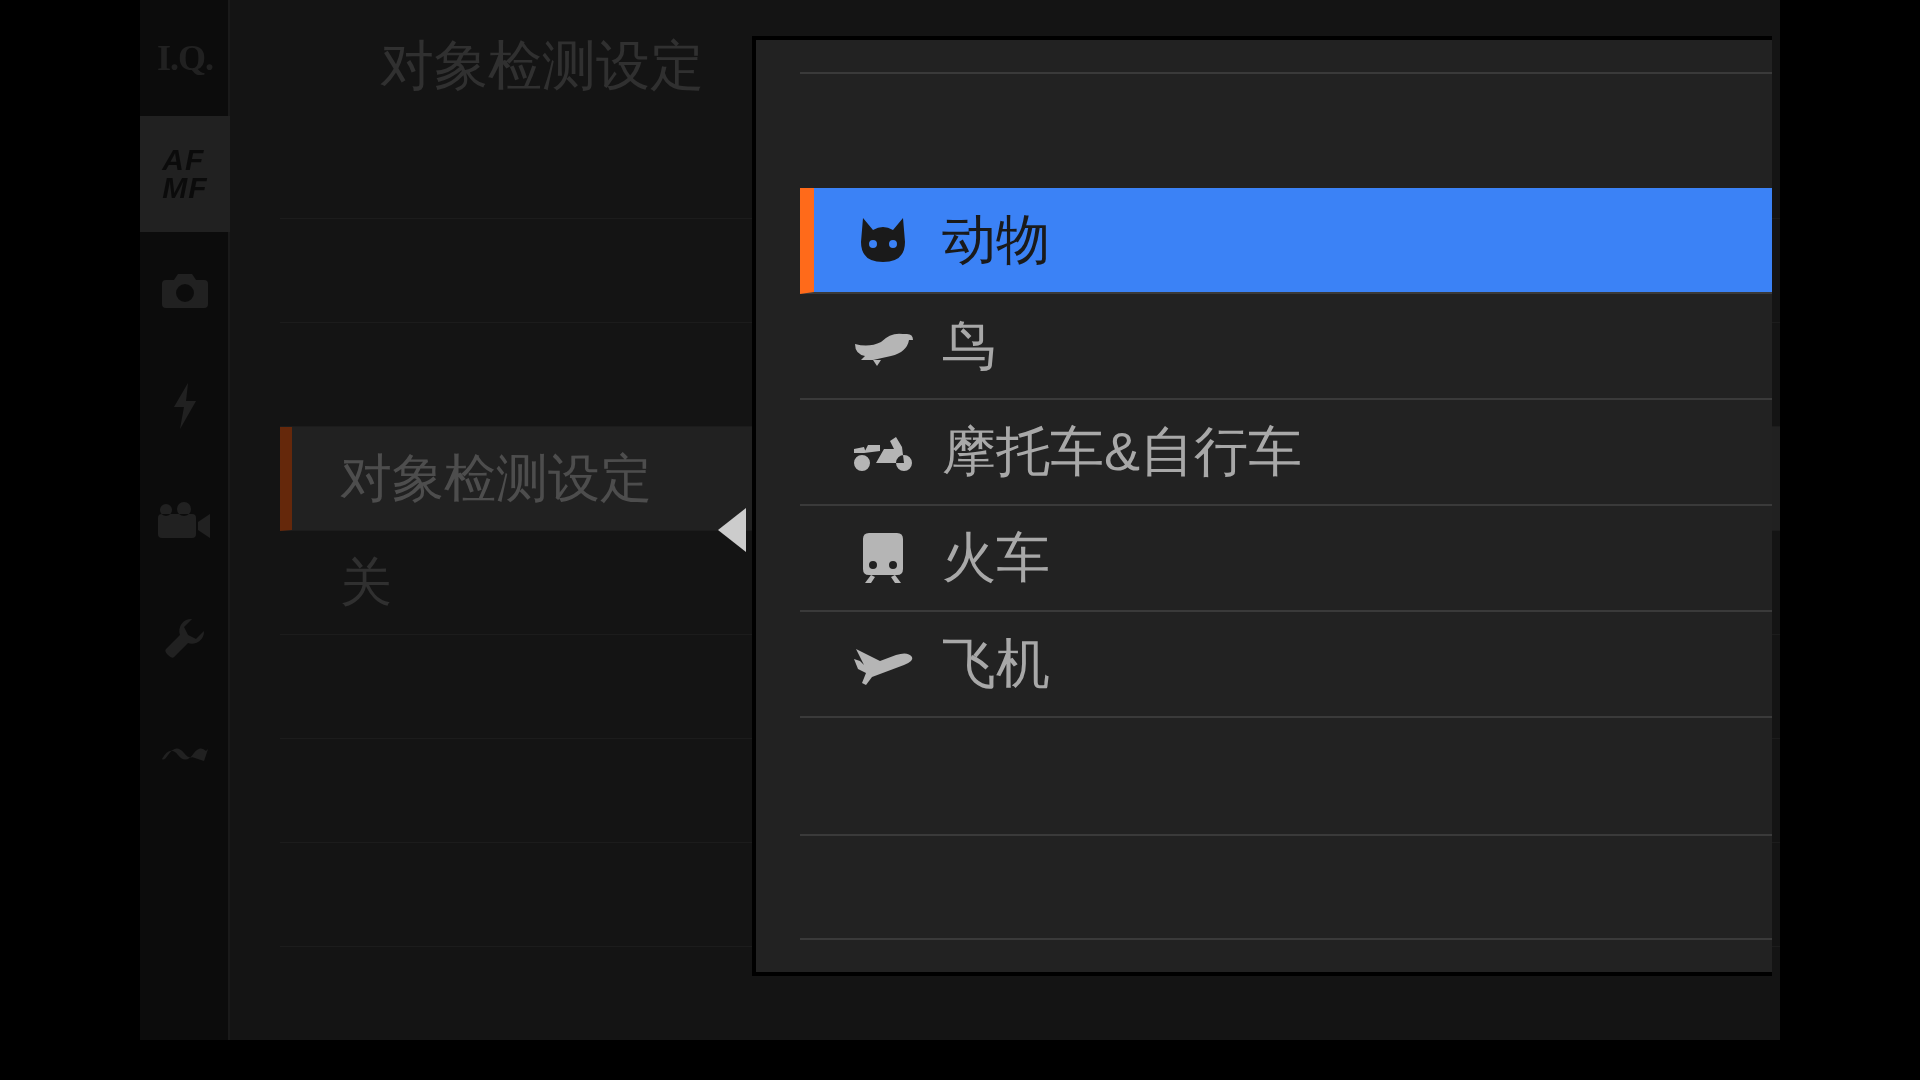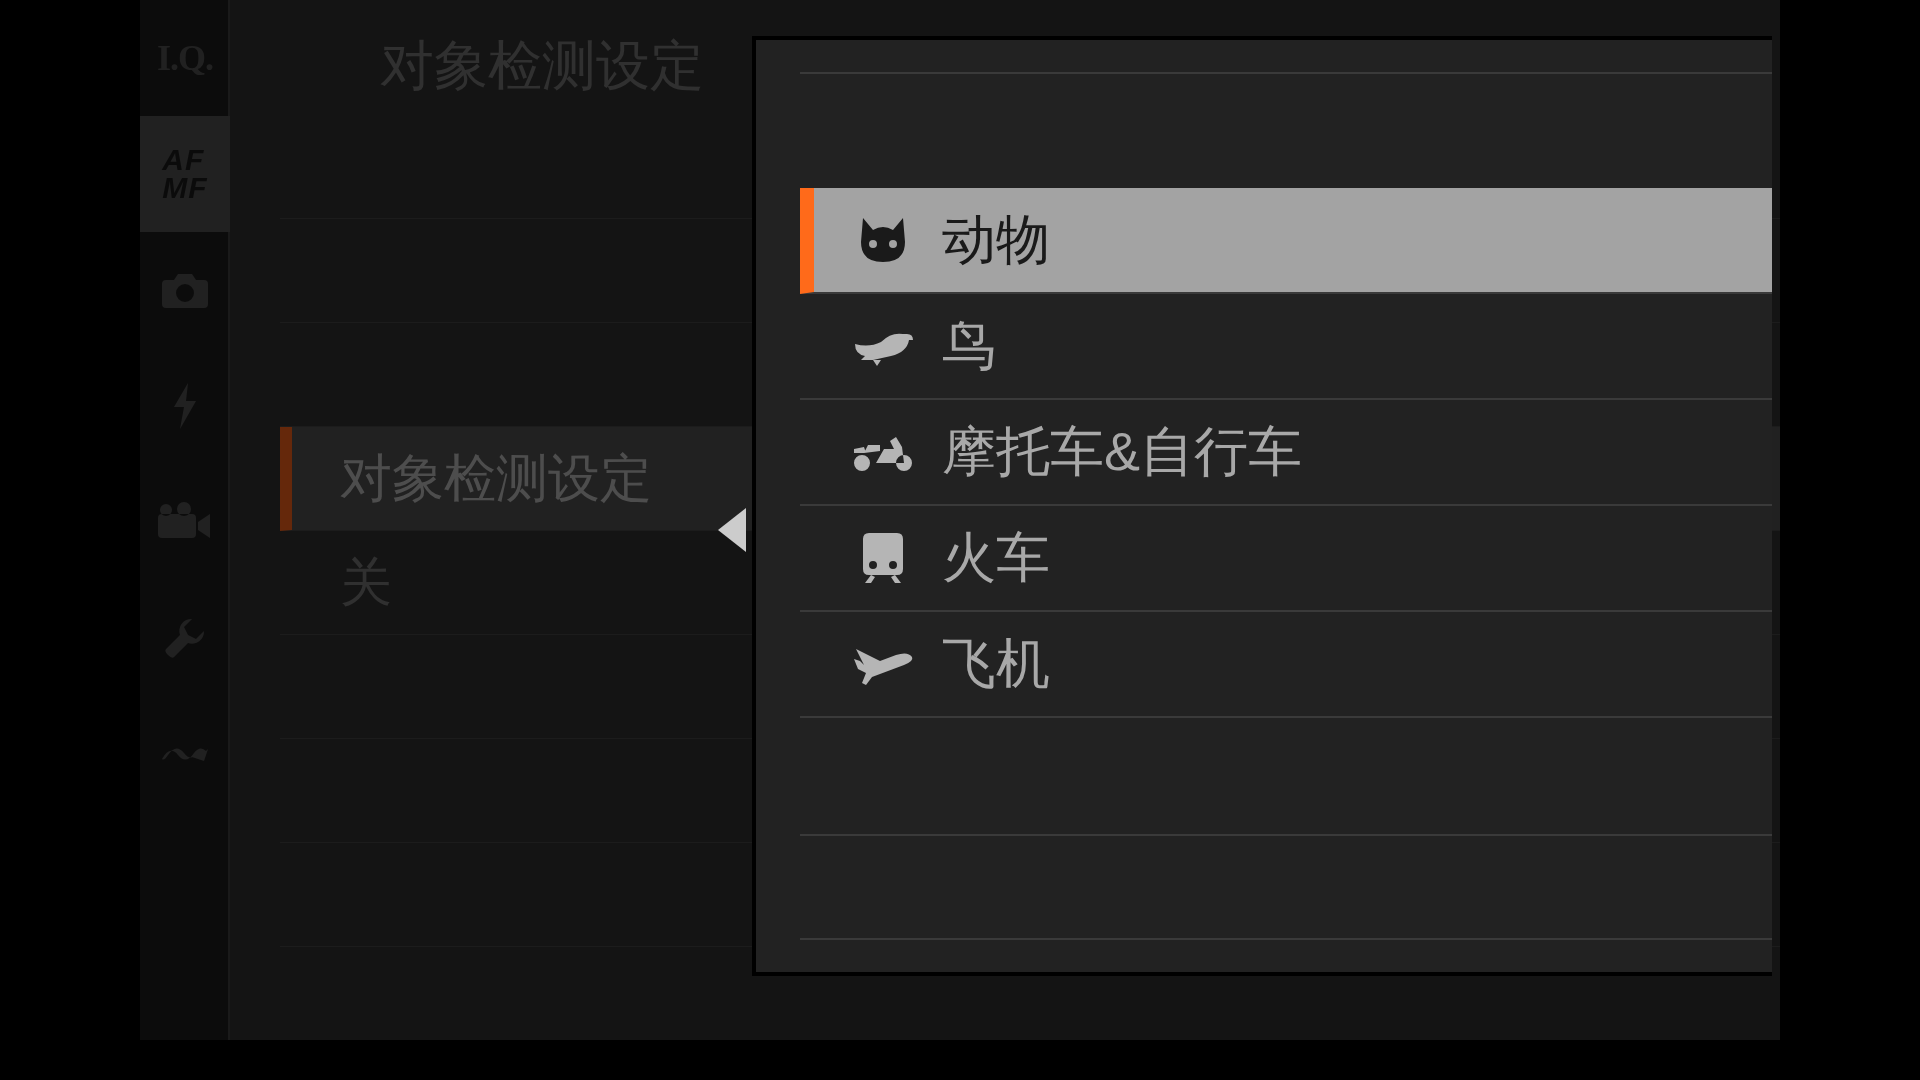--- a/index.html
+++ b/index.html
@@ -150,21 +150,21 @@
       height: 106px;
       border-bottom: 2px solid #3a3a3a;
       display: flex;
       align-items: center;
       padding-left: 50px;
       font-size: 54px;
       color: #a8a8a8;
       gap: 26px;
     }
     .popup-row.selected {
-      background: #a3a3a3;
+      background: #3b82f6;
       color: #1a1a1a;
       border-left: 14px solid #ff6a1a;
       padding-left: 36px;
     }
     .popup-row.selected .icon-box svg { fill: #1a1a1a; }
     .popup-row .icon-box svg { fill: #b5b5b5; }
     .icon-box {
       width: 66px;
       height: 66px;
       display: flex;

